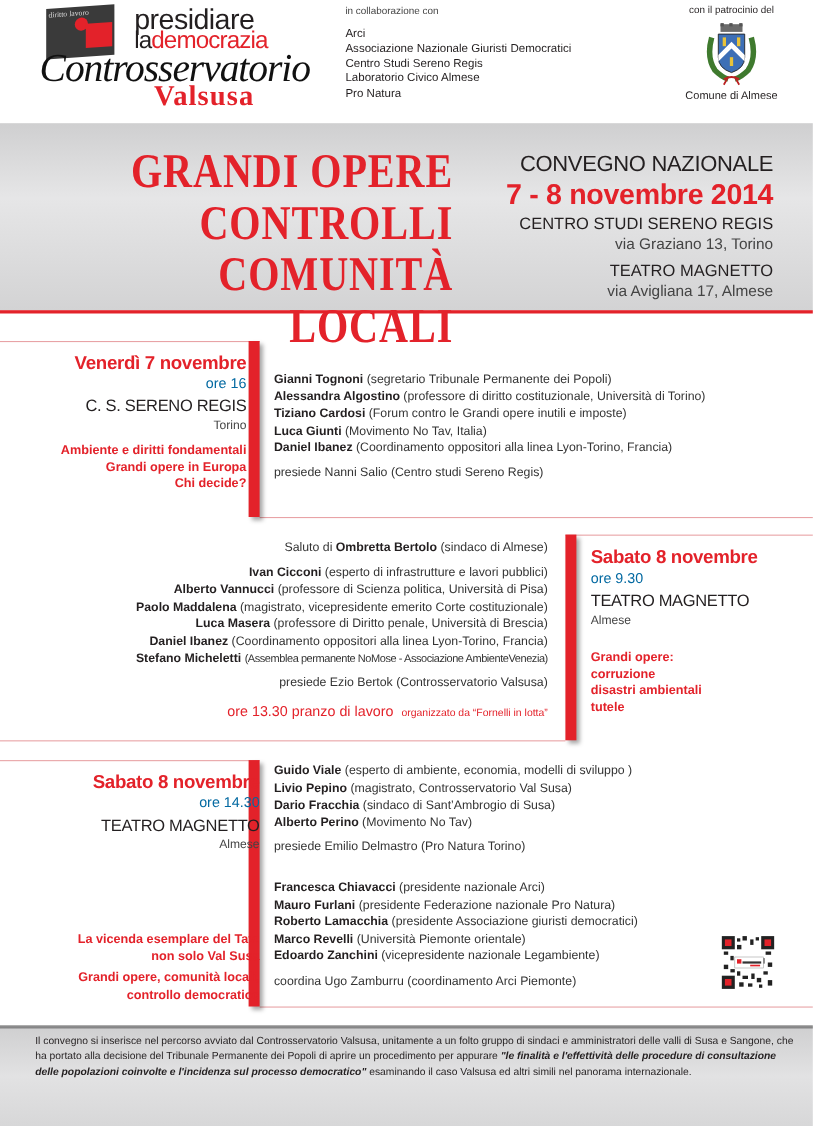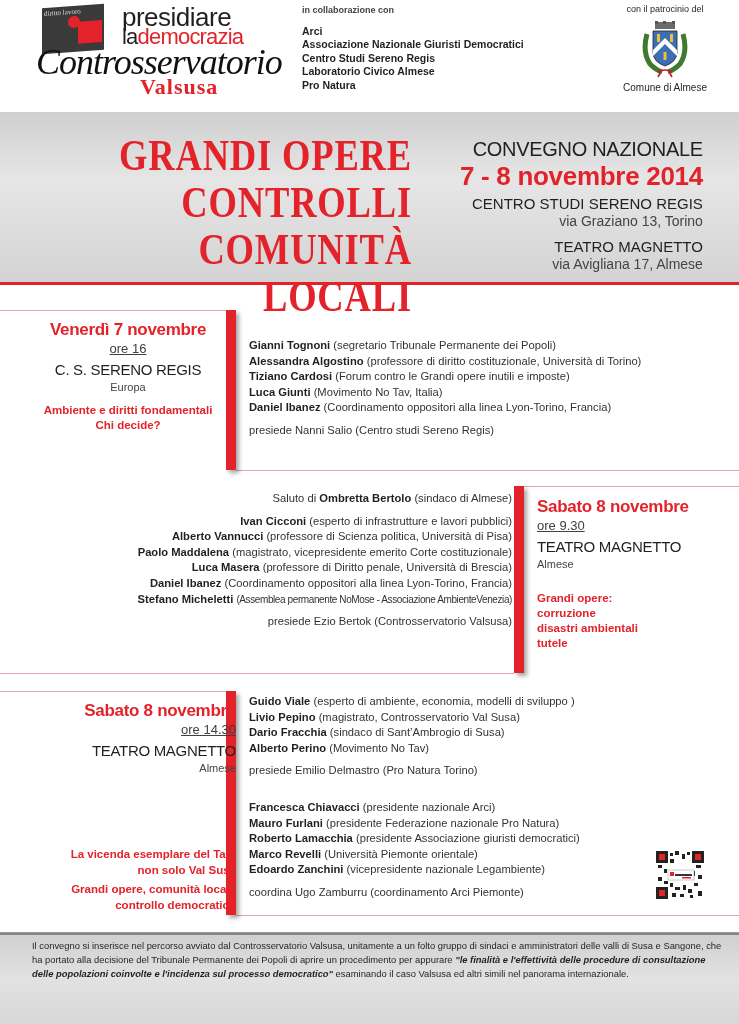--- a/index.html
+++ b/index.html
@@ -11,23 +11,23 @@
   
   #logo { left:30px; top:4px; width:250px; height:96px; }
   #logo .mark { position:absolute; left:12px; top:2px; width:62px; height:46px; background:#3a3a3a; transform:skewY(-4deg); }
   #logo .mark .dot { position:absolute; left:26px; top:10px; width:12px; height:12px; border-radius:50%; background:#e3222a; }
   #logo .mark .sq { position:absolute; left:36px; top:16px; width:24px; height:22px; background:#e3222a; }
   #logo .mark .txt { position:absolute; left:2px; top:2px; font-size:7px; color:#ddd; line-height:8px; font-family:"Liberation Serif", serif; }
   #logo .l1 { position:absolute; left:92px; top:0px; font-size:26px; color:#231f20; letter-spacing:-0.5px; line-height:26px; }
   #logo .l2 { position:absolute; left:92px; top:22px; font-size:22px; line-height:22px; color:#231f20; letter-spacing:-0.8px; }
   #logo .l2 .red { color:#e3222a; }
   #logo .l3 { position:absolute; left:6px; top:40px; font-family:"Liberation Serif", serif; font-style:italic; font-size:36px; line-height:36px; color:#111; letter-spacing:-1px; }
-  #logo .l4 { position:absolute; left:110px; top:68px; font-family:"Liberation Serif", serif; font-weight:bold; font-size:22px; line-height:30px; color:#e3222a; letter-spacing:1px; }
-
-  #collab { left:302px; top:4px; font-size:10.5px; line-height:13.5px; color:#231f20;font-weight:bold; }
+  #logo .l4 { position:absolute; left:110px; top:68px; font-family:"Liberation Serif", serif; font-weight:bold; font-size:26px; line-height:30px; color:#e3222a; letter-spacing:1px; }
+
+  #collab { left:314px; top:4px; font-size:10.5px; line-height:13.5px; color:#231f20; }
   #collab .lead { font-size:9px; color:#444; margin-bottom:7px; }
 
   #patronage { left:610px; top:4px; width:110px; text-align:center; font-size:9px; color:#231f20; }
   #crest { margin:6px auto 4px; width:50px; height:58px; position:relative; }
   #patronage .name { font-size:10px; }
 
   
   #band { left:0; top:112px; width:739px; height:170px; background:linear-gradient(180deg,#cfcfd0 0%,#e6e6e7 40%,#d3d3d4 100%); }
   #band-line { left:0; top:282px; width:739px; height:3px; background:#e3222a; }
   #title { left:40px; top:132px; width:372px; text-align:right; font-family:"Liberation Serif", serif; font-weight:bold; color:#e3222a; font-size:44px; line-height:47px; letter-spacing:1px; transform:scaleX(0.83); transform-origin:right; }
@@ -37,34 +37,34 @@
   #conv .v1 { font-size:15px; color:#231f20; line-height:18px; margin-top:3px; }
   #conv .a1 { font-size:14px; color:#444; line-height:17px; }
   #conv .v2 { font-size:15px; color:#231f20; line-height:18px; margin-top:8px; }
 
   
   .hline { position:absolute; height:1px; background:#e8a3a6; }
   .redbar { position:absolute; width:10px; background:#e3222a; box-shadow:3px 3px 4px rgba(0,0,0,0.35); }
 
   .sess-left { position:absolute; text-align:right; }
   .s-day { font-size:17px; font-weight:bold; color:#e3222a; line-height:20px; letter-spacing:-0.3px; }
-  .s-time { font-size:13px; color:#404040; line-height:17px;text-decoration:underline; }
+  .s-time { font-size:13px; color:#0369a1; line-height:17px; }
   .s-venue { font-size:15px; color:#231f20; line-height:20px; margin-top:3px; letter-spacing:-0.3px; }
   .s-city { font-size:11px; color:#444; line-height:14px; }
   .s-topic { font-size:11.5px; font-weight:bold; color:#e3222a; line-height:15px; }
 
   .speakers { position:absolute; font-size:11.2px; line-height:15.6px; color:#333; white-space:nowrap; }
   .speakers b { color:#231f20; }
   .chair { font-size:11.2px; color:#333; margin-top:7px; }
 
-  #s1-left { left:20px; top:320px; width:216px;text-align:center; }
+  #s1-left { left:8px; top:320px; width:216px; }
   #s1-left .s-topic { margin-top:9px; }
   #s1-speakers { left:249px; top:338px; }
 
-  #s2-speakers { right:227px; top:491px; text-align:right; }
+  #s2-speakers { right:241px; top:491px; text-align:right; }
   #s2-speakers .greet { margin-bottom:7px; }
   #s2-speakers .lunch { margin-top:9px; color:#e3222a; font-size:13px; }
   #s2-speakers .lunch span { font-size:9.5px; }
   #s2-right { left:537px; top:497px; text-align:left; }
   #s2-right .s-topic { margin-top:20px; }
 
   #s3-left { left:20px; top:701px; width:216px; }
   #s3-left .s-topic { line-height:15.5px; }
   #s3-speakers { left:249px; top:694px; }
   #s3b-speakers { left:249px; top:800px; }
@@ -142,23 +142,24 @@
 </div>
 
 <div class="hline" style="left:0;top:310px;width:236px;"></div>
 <div class="hline" style="left:236px;top:470px;width:503px;"></div>
 <div class="redbar" style="left:226px;top:310px;height:160px;"></div>
 
 <div id="s1-left" class="sess-left">
   <div class="s-day">Venerdì 7 novembre</div>
   <div class="s-time">ore 16</div>
   <div class="s-venue">C. S. SERENO REGIS</div>
-  <div class="s-city">Europa</div>
+  <div class="s-city">Torino</div>
   <div class="s-topic">
     <div>Ambiente e diritti fondamentali</div>
+    <div>Grandi opere in Europa</div>
     <div>Chi decide?</div>
   </div>
 </div>
 
 <div id="s1-speakers" class="speakers">
   <div><b>Gianni Tognoni</b> <span>(segretario Tribunale Permanente dei Popoli)</span></div>
   <div><b>Alessandra Algostino</b> <span>(professore di diritto costituzionale, Università di Torino)</span></div>
   <div><b>Tiziano Cardosi</b> <span>(Forum contro le Grandi opere inutili e imposte)</span></div>
   <div><b>Luca Giunti</b> <span>(Movimento No Tav, Italia)</span></div>
   <div><b>Daniel Ibanez</b> <span>(Coordinamento oppositori alla linea Lyon-Torino, Francia)</span></div>
@@ -172,20 +173,21 @@
 
 <div id="s2-speakers" class="speakers">
   <div class="greet"><span>Saluto di</span> <b>Ombretta Bertolo</b> <span>(sindaco di Almese)</span></div>
   <div><b>Ivan Cicconi</b> <span>(esperto di infrastrutture e lavori pubblici)</span></div>
   <div><b>Alberto Vannucci</b> <span>(professore di Scienza politica, Università di Pisa)</span></div>
   <div><b>Paolo Maddalena</b> <span>(magistrato, vicepresidente emerito Corte costituzionale)</span></div>
   <div><b>Luca Masera</b> <span>(professore di Diritto penale, Università di Brescia)</span></div>
   <div><b>Daniel Ibanez</b> <span>(Coordinamento oppositori alla linea Lyon-Torino, Francia)</span></div>
   <div><b>Stefano Micheletti</b> <span style="font-size:10px;letter-spacing:-0.4px;">(Assemblea permanente NoMose - Associazione AmbienteVenezia)</span></div>
   <div class="chair">presiede Ezio Bertok (Controsservatorio Valsusa)</div>
+  <div class="lunch"><span style="font-size:13px;">ore 13.30 pranzo di lavoro</span>&nbsp;&nbsp;<span>organizzato da “Fornelli in lotta”</span></div>
 </div>
 
 <div id="s2-right" class="sess-left">
   <div class="s-day">Sabato 8 novembre</div>
   <div class="s-time">ore 9.30</div>
   <div class="s-venue">TEATRO MAGNETTO</div>
   <div class="s-city">Almese</div>
   <div class="s-topic">
     <div>Grandi opere:</div>
     <div>corruzione</div>

